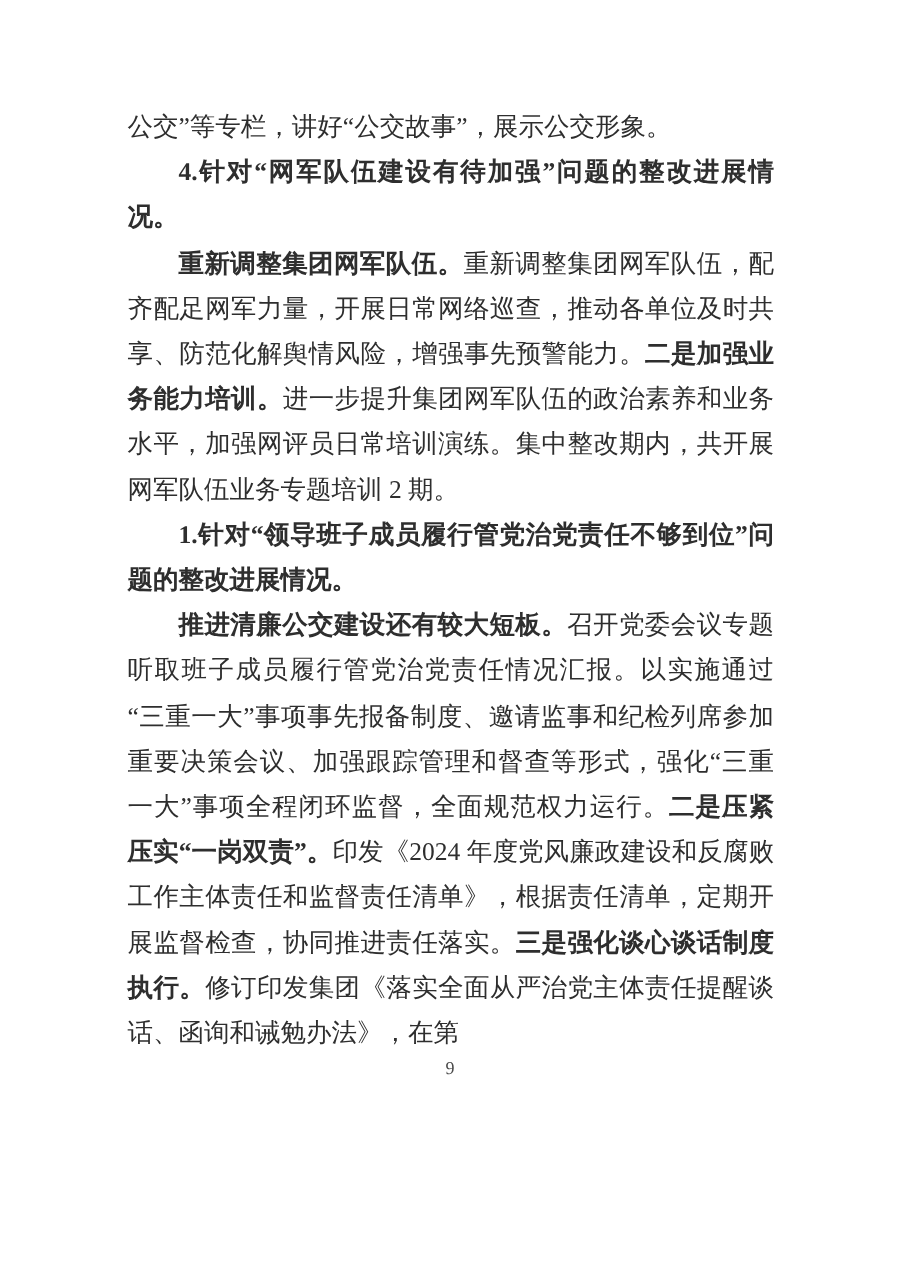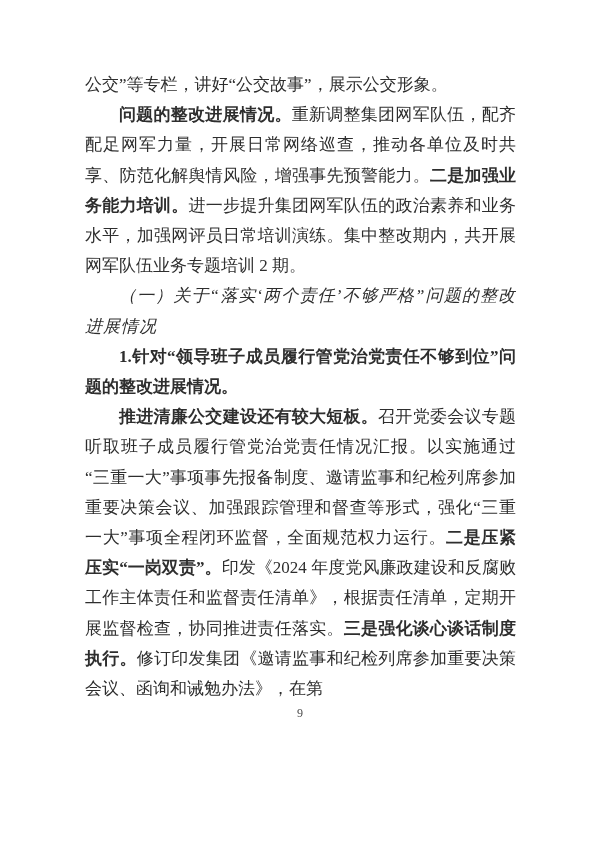--- a/index.html
+++ b/index.html
@@ -59,21 +59,21 @@
     font-size: 12px;
     color: #4a4a4a;
   }
 </style>
 </head>
 <body>
 
 <div class="page">
   <div class="doc-body">
       <p class=""><span>公交”等专栏，讲好“公交故事”，展示公交形象。</span></p>
-      <p class=" indent"><span class="run-bold">问题的整改进展情况。</span><span>重新调整集团网军队伍，配齐配足网军力量，开展日常网络巡查，推动各单位及时共享、防范化解舆情风险，增强事先预警能力。</span><span class="run-bold">二是加强业务能力培训。</span><span>进一步提升集团网军队伍的政治素养和业务水平，加强网评员日常培训演练。集中整改期内，共开展网军队伍业务专题培训 2 期。</span></p>
-      <p class="heading-kai indent"><span>（一）关于“落实‘两个责任’不够严格”问题的整改进展情况</span></p>
+      <p class=" indent"><span class="run-bold">4.针对“网军队伍建设有待加强”问题的整改进展情况。</span></p>
+      <p class=" indent"><span class="run-bold">重新调整集团网军队伍。</span><span>重新调整集团网军队伍，配齐配足网军力量，开展日常网络巡查，推动各单位及时共享、防范化解舆情风险，增强事先预警能力。</span><span class="run-bold">二是加强业务能力培训。</span><span>进一步提升集团网军队伍的政治素养和业务水平，加强网评员日常培训演练。集中整改期内，共开展网军队伍业务专题培训 2 期。</span></p>
       <p class=" indent"><span class="run-bold">1.针对“领导班子成员履行管党治党责任不够到位”问题的整改进展情况。</span></p>
-      <p class=" indent"><span class="run-bold">推进清廉公交建设还有较大短板。</span><span>召开党委会议专题听取班子成员履行管党治党责任情况汇报。以实施通过“三重一大”事项事先报备制度、邀请监事和纪检列席参加重要决策会议、加强跟踪管理和督查等形式，强化“三重一大”事项全程闭环监督，全面规范权力运行。</span><span class="run-bold">二是压紧压实“一岗双责”。</span><span>印发《2024 年度党风廉政建设和反腐败工作主体责任和监督责任清单》，根据责任清单，定期开展监督检查，协同推进责任落实。</span><span class="run-bold">三是强化谈心谈话制度执行。</span><span>修订印发集团《邀请监事和纪检列席参加重要决策会议、函询和诫勉办法》，在第</span></p>
+      <p class=" indent"><span class="run-bold">推进清廉公交建设还有较大短板。</span><span>召开党委会议专题听取班子成员履行管党治党责任情况汇报。以实施通过“三重一大”事项事先报备制度、邀请监事和纪检列席参加重要决策会议、加强跟踪管理和督查等形式，强化“三重一大”事项全程闭环监督，全面规范权力运行。</span><span class="run-bold">二是压紧压实“一岗双责”。</span><span>印发《2024 年度党风廉政建设和反腐败工作主体责任和监督责任清单》，根据责任清单，定期开展监督检查，协同推进责任落实。</span><span class="run-bold">三是强化谈心谈话制度执行。</span><span>修订印发集团《落实全面从严治党主体责任提醒谈话、函询和诫勉办法》，在第</span></p>
     </div>
   <div class="footer">
     <span class="pagenum">9</span>
   </div>
 </div>
 
 </body></html>

